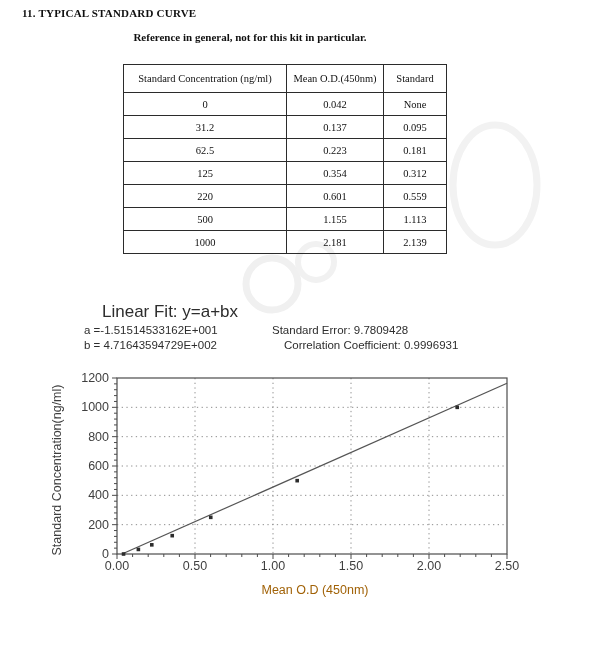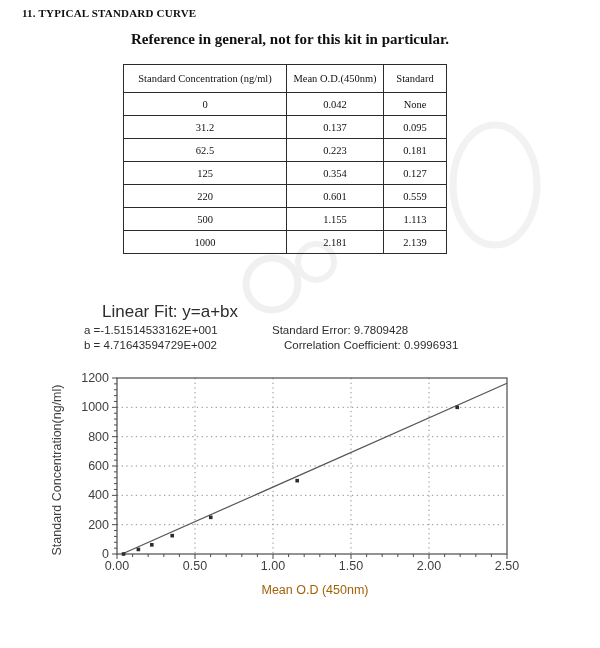--- a/index.html
+++ b/index.html
@@ -7,21 +7,21 @@
     position:relative; width:600px; height:648px; background:#ffffff;
     font-family:"Liberation Serif", serif; color:#141414; overflow:hidden;
   }
   
   .heading {
     position:absolute; left:22px; top:7px; margin:0;
     font-size:11px; font-weight:bold; letter-spacing:0.2px; color:#101010;
   }
   .subtitle {
     position:absolute; left:0; top:31px; width:500px; text-align:center;
-    font-size:15px; font-weight:bold; color:#101010;margin-left:40px;
+    font-size:11px; font-weight:bold; color:#101010;
   }
   
   table.std {
     position:absolute; left:123px; top:64px; border-collapse:collapse;
     font-size:10.5px; color:#101010; table-layout:fixed;
   }
   table.std th, table.std td {
     border:1px solid #2b2b2b; text-align:center; vertical-align:middle;
     font-weight:normal; padding:0;margin-top:32px;
   }
@@ -94,21 +94,21 @@
             <td>0.095</td>
           </tr>
           <tr>
             <td>62.5</td>
             <td>0.223</td>
             <td>0.181</td>
           </tr>
           <tr>
             <td>125</td>
             <td>0.354</td>
-            <td>0.127</td>
+            <td>0.312</td>
           </tr>
           <tr>
             <td>220</td>
             <td>0.601</td>
             <td>0.559</td>
           </tr>
           <tr>
             <td>500</td>
             <td>1.155</td>
             <td>1.113</td>

